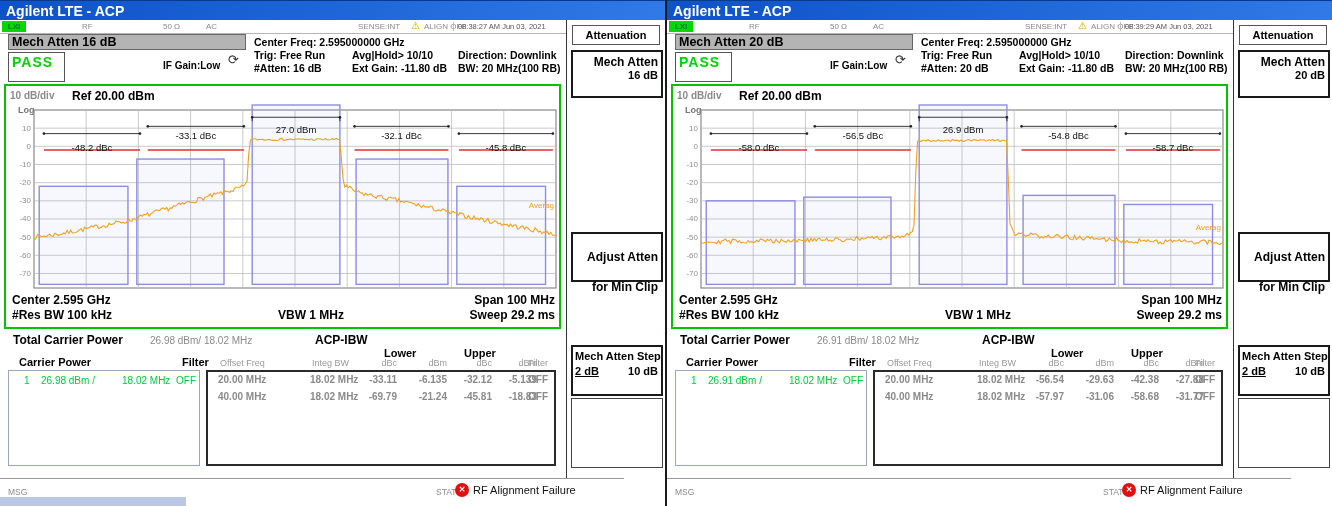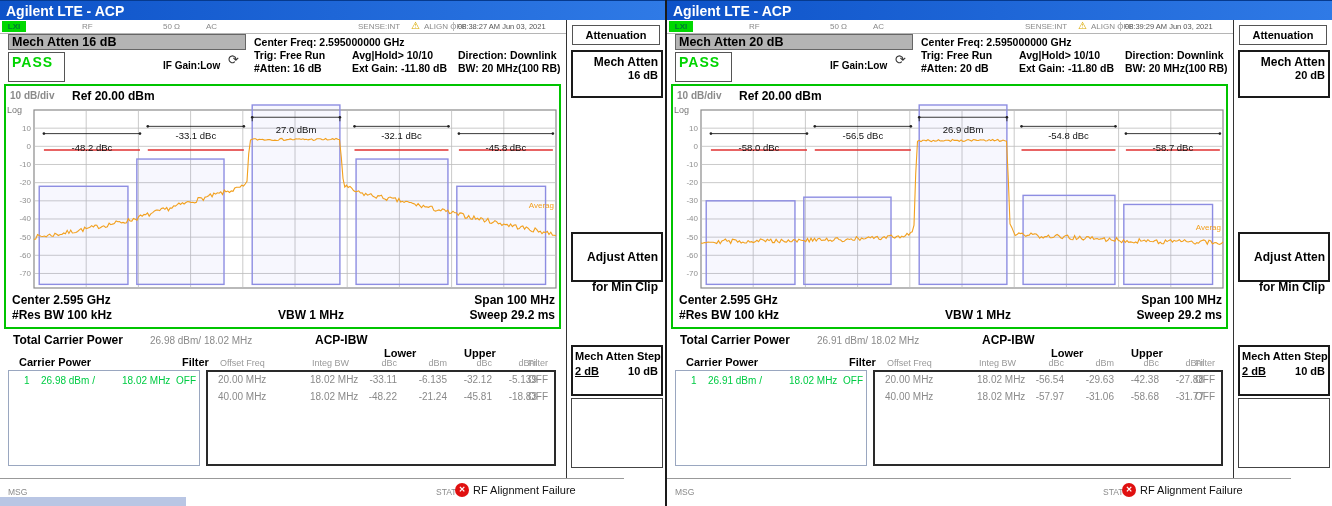--- a/index.html
+++ b/index.html
@@ -21,21 +21,21 @@
   .passtext{font-weight:bold;font-size:14px;color:#00d400;line-height:19px;padding-left:3px;letter-spacing:1px;display:block;}
   .ifgain{position:absolute;left:163px;top:60px;font-size:10px;font-weight:bold;}
   .sweepicon{position:absolute;left:228px;top:52px;font-size:13px;color:#333;}
   .inf{position:absolute;font-size:10.5px;font-weight:bold;color:#000;white-space:nowrap;}
   .i-cf{left:254px;top:36px}.i-trig{left:254px;top:49px}.i-avg{left:352px;top:49px}.i-dir{left:458px;top:49px}
   .i-att{left:254px;top:62px}.i-ext{left:352px;top:62px}.i-bw{left:458px;top:62px}
   .meas{position:absolute;left:4px;top:84px;width:557px;height:245px;border:2px solid #00c400;background:#fff;}
   .meas span{position:absolute;white-space:nowrap;}
   .divlab{left:4px;top:4px;font-size:10px;color:#8a8a8a;font-weight:bold;}
   .reflab{left:66px;top:3px;font-size:12px;font-weight:bold;}
-  .loglab{left:1px;top:19px;font-size:9px;color:#777;font-weight:normal;z-index:2;}
+  .loglab{left:12px;top:19px;font-size:9px;color:#777;font-weight:bold;z-index:2;}
   .chart{position:absolute;left:2px;top:18px;width:552px;height:188px;}
   .f1l{left:6px;top:207px;font-weight:bold;font-size:12px;}
   .f1r{right:4px;top:207px;font-weight:bold;font-size:12px;}
   .f2l{left:6px;top:222px;font-weight:bold;font-size:12px;}
   .f2c{left:272px;top:222px;font-weight:bold;font-size:12px;}
   .f2r{right:4px;top:222px;font-weight:bold;font-size:12px;}
   .rs{position:absolute;white-space:nowrap;}
   .tcp-label{left:13px;top:333px;font-weight:bold;font-size:12px;}
   .tcp-value{left:150px;top:335px;font-size:10px;color:#8a8a8a;}
   .acp-label{left:315px;top:333px;font-weight:bold;font-size:12px;}
@@ -43,21 +43,21 @@
   .grp-upper{left:464px;top:347px;font-weight:bold;font-size:11px;}
   .cp-header{left:19px;top:356px;font-weight:bold;font-size:11px;}
   .cp-filter{left:182px;top:356px;font-weight:bold;font-size:11px;}
   .oh{position:absolute;top:358px;font-size:9px;color:#999;white-space:nowrap;}
   .num{width:46px;text-align:right;display:inline-block;}
   .oh-offset{left:220px}.oh-integ{left:312px}.p-dbc1{left:351px}.p-dbm1{left:401px}.p-dbc2{left:446px}.p-dbm2{left:491px}.p-filter{left:528px}
   .cp-box{position:absolute;left:8px;top:370px;width:192px;height:96px;border:1px solid #9aa7c0;}
   .gc{position:absolute;font-size:10px;color:#00cc44;top:375px;white-space:nowrap;}
   .gc0{left:24px}.gc1{left:41px}.gc2{left:122px}.gc3{left:176px}
   .ot-box{position:absolute;left:206px;top:370px;width:350px;height:96px;border:2px solid #2a2a2a;}
-  .od{position:absolute;font-size:10px;color:#8a8a8a;white-space:nowrap;}
+  .od{position:absolute;font-size:10px;color:#8a8a8a;white-space:nowrap;font-weight:bold;}
   .r0{top:374px}.r1{top:391px}
   .od-offset{left:218px}.od-integ{left:310px}
   .menu{position:absolute;left:566px;top:20px;width:100px;height:458px;border-left:1px solid #333;background:#fff;}
   .m-title{position:absolute;left:5px;top:5px;width:88px;height:20px;border:1px solid #555;text-align:center;font-weight:bold;font-size:11px;line-height:18px;}
   .skey{position:absolute;left:4px;width:92px;border:2px solid #1a1a1a;background:#fff;}
   .k1{top:30px;height:48px}.k2{top:212px;height:50px}.k3{top:325px;height:51px}
   .k4{top:378px;height:70px;border-width:1px;border-color:#444;}
   .kl1{display:block;text-align:right;font-weight:bold;font-size:12px;padding:3px 3px 0 0;white-space:nowrap;}
   .kl2{display:block;text-align:right;font-weight:bold;font-size:11px;padding-right:3px;}
   .k2 .kl1{padding-top:16px;}
@@ -200,21 +200,21 @@
     <div class="ot-box"></div>
     <span class="od r0 od-offset">20.00 MHz</span>
     <span class="od r0 od-integ">18.02 MHz</span>
     <span class="od r0 num p-dbc1">-33.11</span>
     <span class="od r0 num p-dbm1">-6.135</span>
     <span class="od r0 num p-dbc2">-32.12</span>
     <span class="od r0 num p-dbm2">-5.139</span>
     <span class="od r0 p-filter">OFF</span>
     <span class="od r1 od-offset">40.00 MHz</span>
     <span class="od r1 od-integ">18.02 MHz</span>
-    <span class="od r1 num p-dbc1">-48.22</span>
+    <span class="od r1 num p-dbc1">-69.79</span>
     <span class="od r1 num p-dbm1">-21.24</span>
     <span class="od r1 num p-dbc2">-45.81</span>
     <span class="od r1 num p-dbm2">-18.83</span>
     <span class="od r1 p-filter">OFF</span>
 
     <div class="menu">
       <div class="m-title">Attenuation</div>
       <div class="skey k1">
         <span class="kl1">Mech Atten</span>
         <span class="kl2">16 dB</span>

